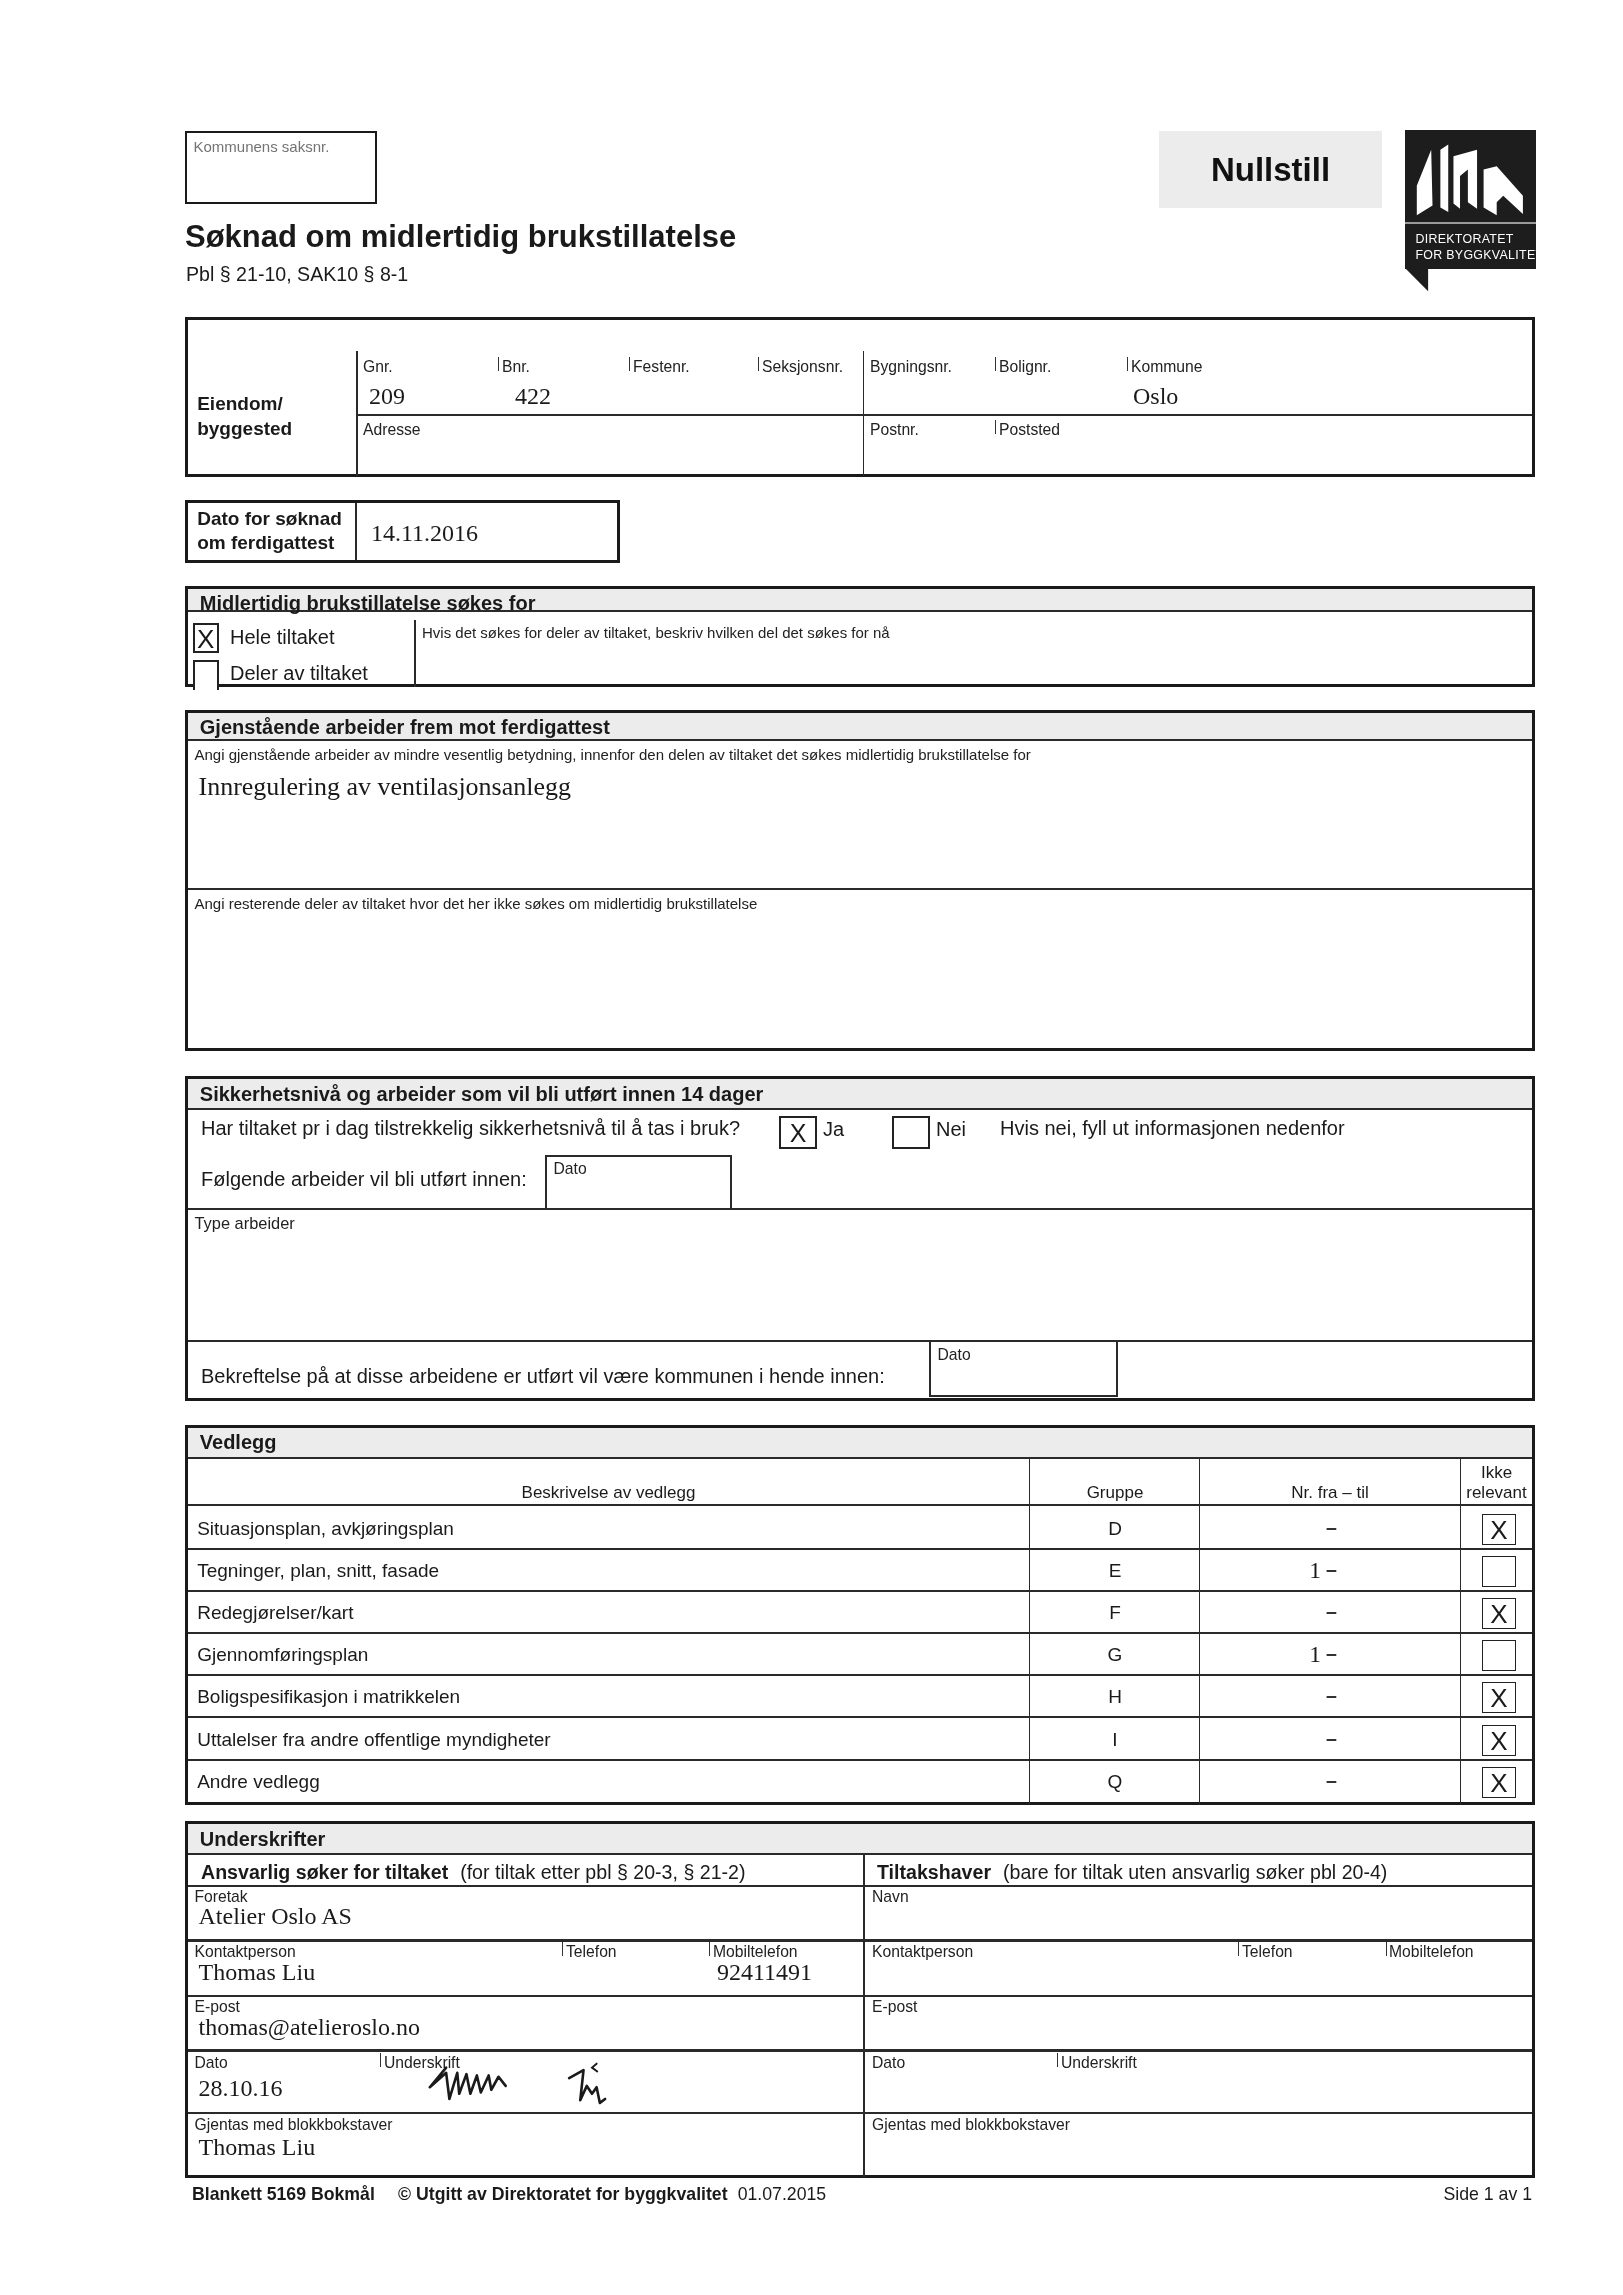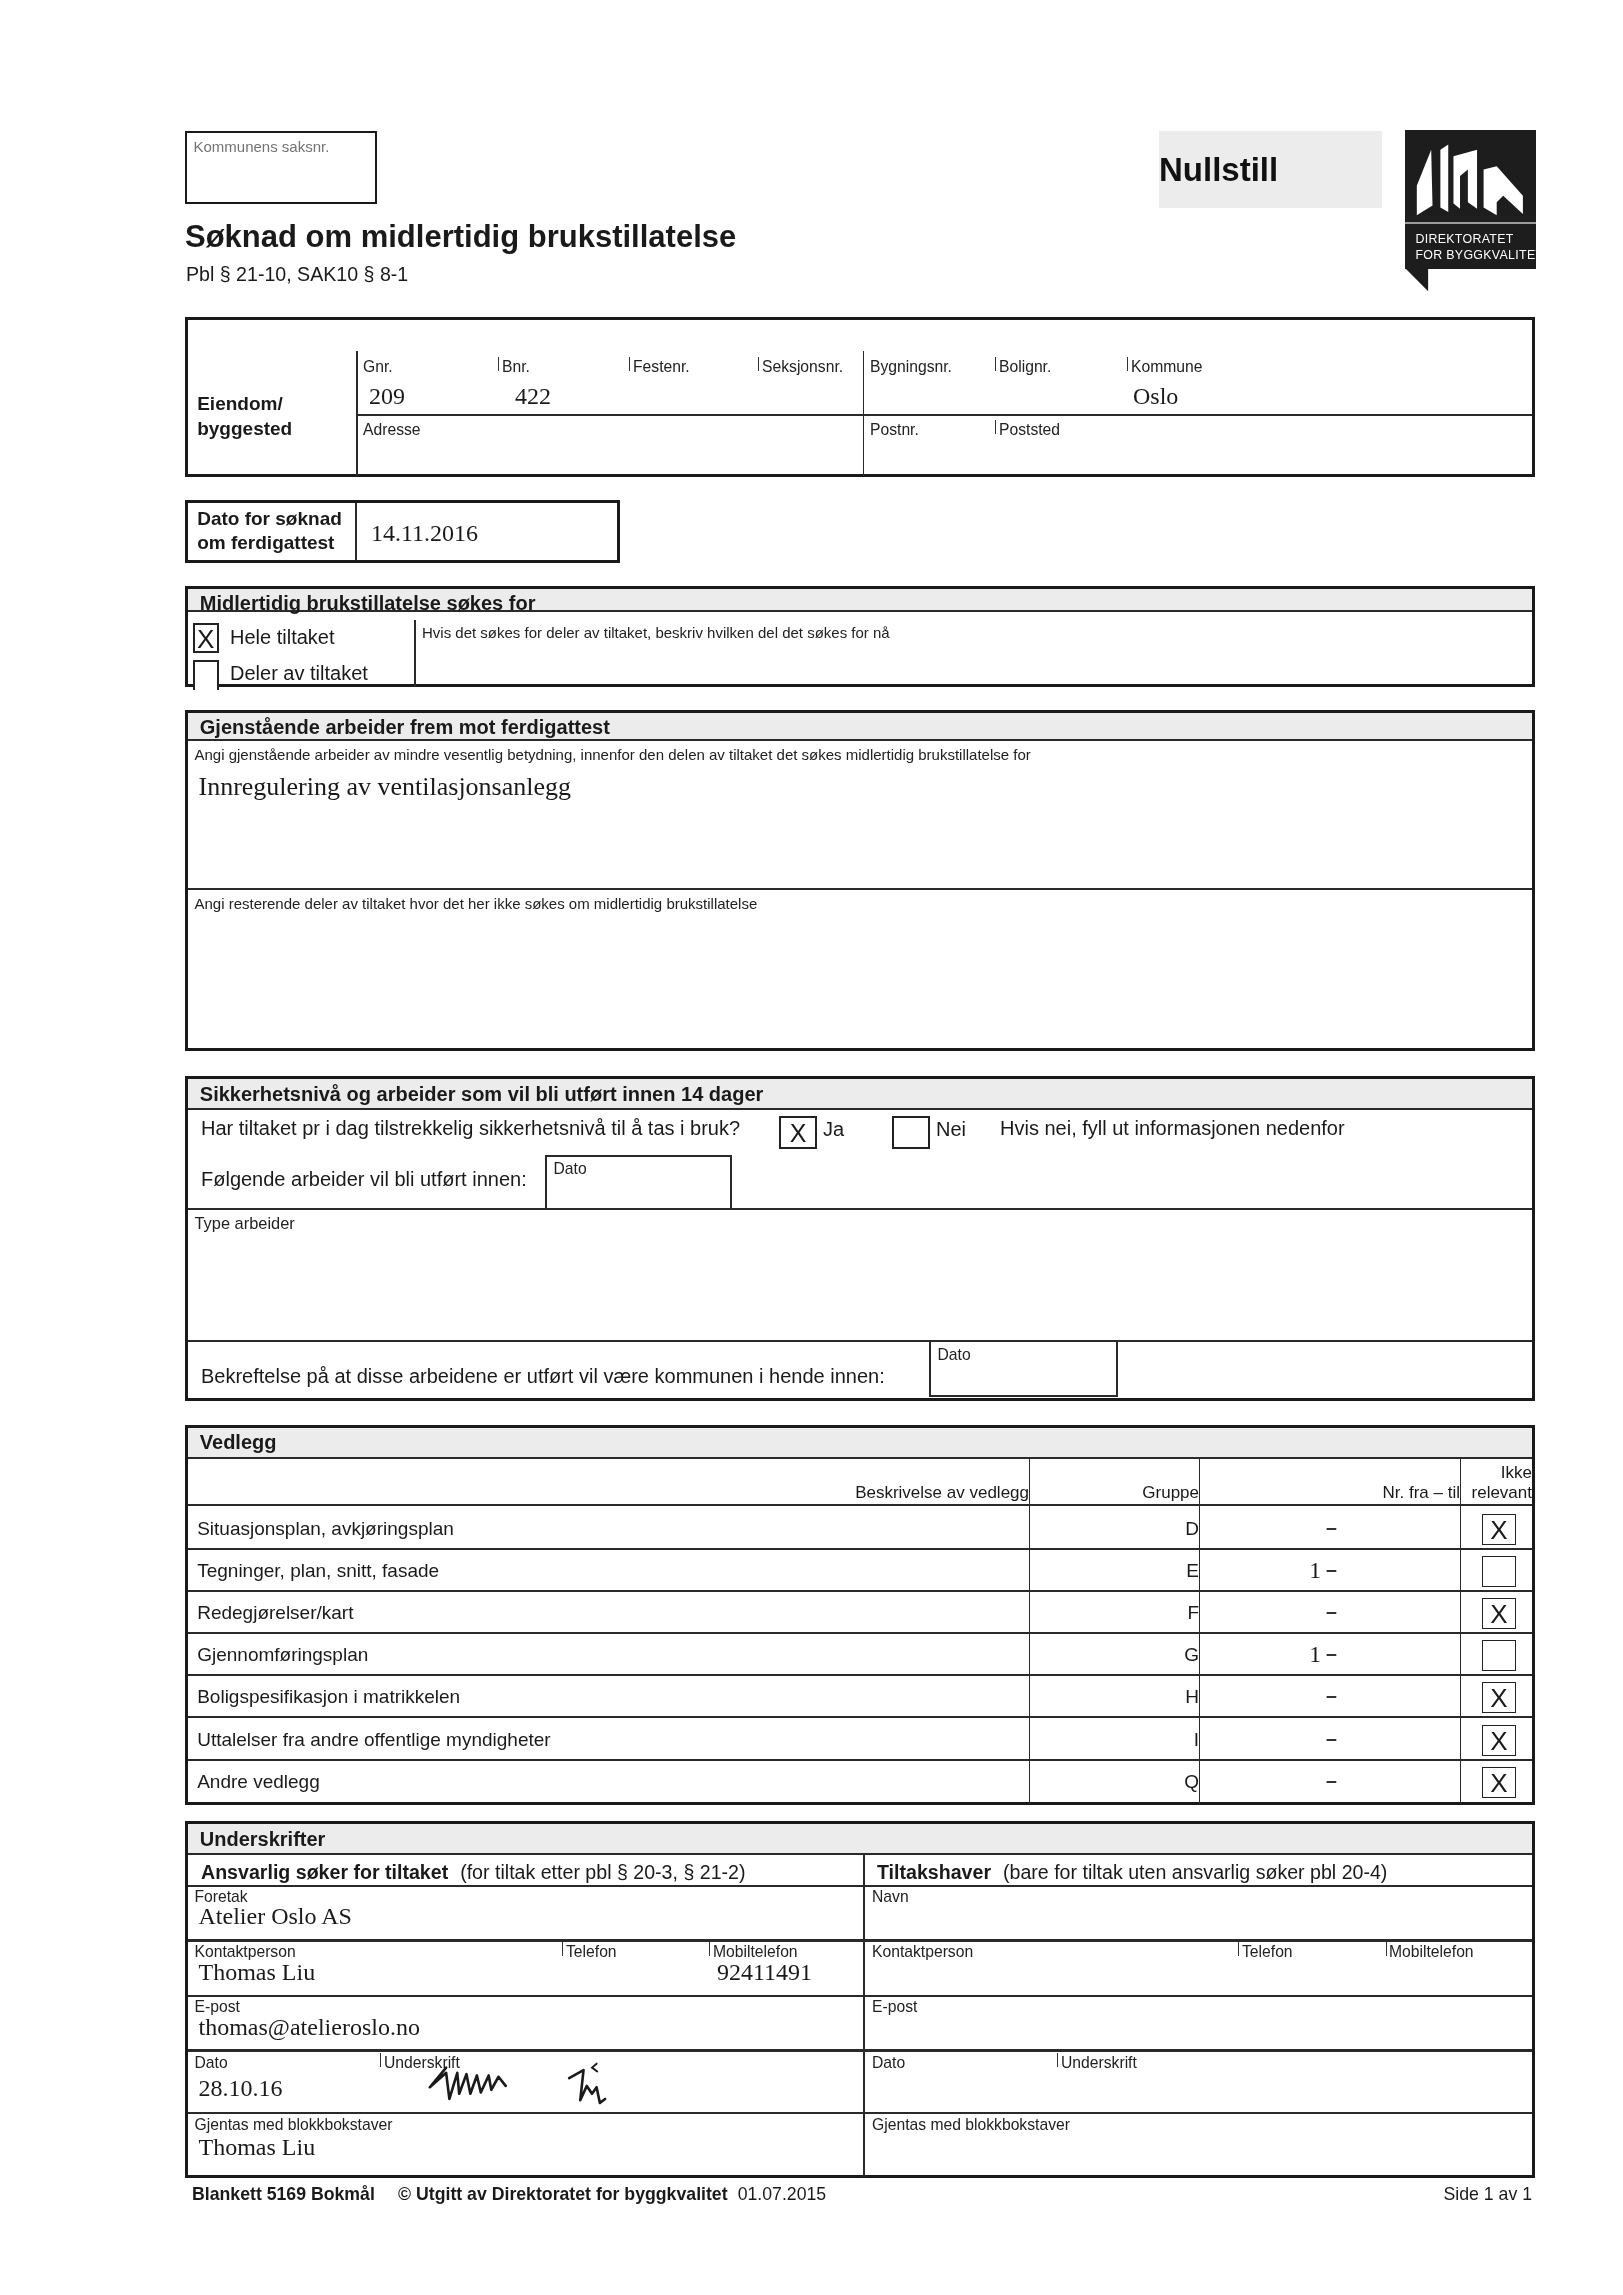--- a/index.html
+++ b/index.html
@@ -13,34 +13,34 @@
   .hline { position: absolute; height: 0; border-top: 2px solid #2a2a2a; }
   .vline { position: absolute; width: 0; border-left: 1.3px solid #2a2a2a; }
   .lbl { position: absolute; font-size: 15.7px; color: #222; white-space: nowrap; }
   .lbl-sm { position: absolute; font-size: 14.4px; color: #737373; white-space: nowrap; }
   .tick { position: absolute; width: 0; height: 14.4px; border-left: 1.3px solid #333; }
   .val { position: absolute; font-family: "Liberation Serif", serif; font-size: 24px; color: #1a1a1a; white-space: nowrap; }
   .txt { position: absolute; font-size: 20px; color: #1a1a1a; white-space: nowrap; }
   .bold { font-weight: bold; }
   .cb { position: absolute; border: 2px solid #222; box-sizing: border-box; background: #fff;
         font-size: 26px; line-height: 1; text-align: center; font-family: "Liberation Sans", sans-serif; }
-  .cell-c { position: absolute; text-align: right; font-size: 19px; white-space: nowrap; }
+  .cell-c { position: absolute; text-align: center; font-size: 19px; white-space: nowrap; }
 </style>
 </head>
 <body>
 
 <div class="box" style="left:185px; top:131px; width:192px; height:73px; border-width:2px;">
   <span class="lbl-sm" style="left:6.5px; top:5.2px; font-size:15px;">Kommunens saksnr.</span>
   <span class="val" style="left:7.9px; top:33px;"></span>
 </div>
 
 <div class="abs" style="left:185px; top:219px; font-size:31px; font-weight:bold; white-space:nowrap;">Søknad om midlertidig brukstillatelse</div>
 <div class="abs" style="left:186px; top:263px; font-size:19.6px; white-space:nowrap;">Pbl § 21-10, SAK10 § 8-1</div>
 
-<div class="abs" style="left:1159px; top:131px; width:223px; height:77px; background:#ececec; display:flex; align-items:center; ">
+<div class="abs" style="left:1159px; top:131px; width:223px; height:77px; background:#ececec; display:flex; align-items:center; justify-content:center;">
   <span style="font-size:33px; font-weight:bold; color:#111;">Nullstill</span>
 </div>
 
 <div class="abs" style="left:1405px; top:130px; width:131px; height:139px;">
   <div class="abs" style="left:0; top:0; width:131px; height:139px; background:#1d1d1d;"></div>
   <svg class="abs" style="left:0; top:0;" width="131" height="92" viewBox="0 0 200 140">
     <polygon points="18,95 40,40 42,125 18,140" fill="#fff" transform="translate(0,-10)"></polygon>
     <polygon points="54,30 66,22 66,125 54,118" fill="#fff"></polygon>
     <polygon points="74,40 110,30 110,120 96,110 96,60 84,70 84,120 74,112" fill="#fff"></polygon>
     <polygon points="120,60 140,55 180,100 180,128 150,100 140,110 140,130 120,118" fill="#fff"></polygon>

